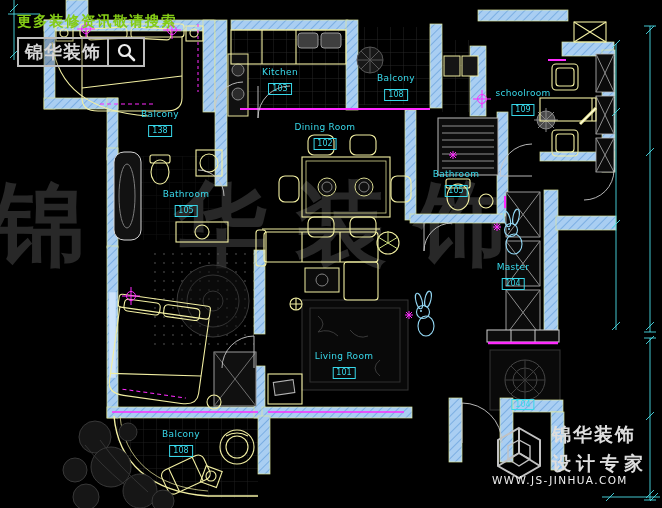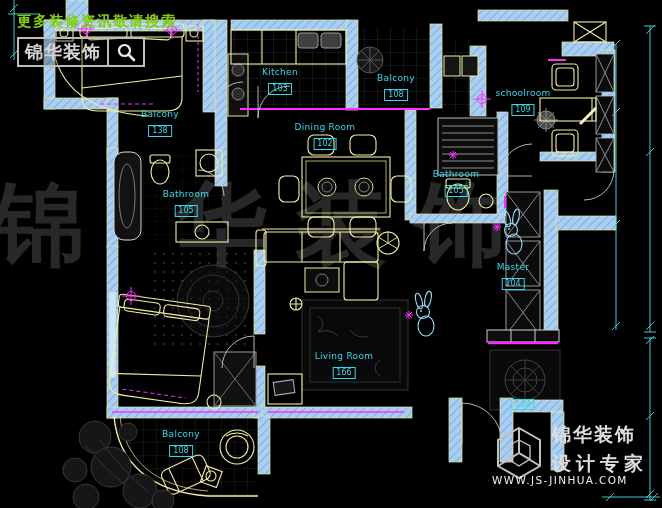--- a/index.html
+++ b/index.html
@@ -364,21 +364,21 @@
   <div class="room-label" style="left:456px;top:169px">
     <div class="room-name">Bathroom</div>
     <div class="room-no">105</div>
   </div>
   <div class="room-label" style="left:186px;top:189px">
     <div class="room-name">Bathroom</div>
     <div class="room-no">105</div>
   </div>
   <div class="room-label" style="left:344px;top:351px">
     <div class="room-name">Living Room</div>
-    <div class="room-no">166</div>
+    <div class="room-no">101</div>
   </div>
   <div class="room-label" style="left:513px;top:262px">
     <div class="room-name">Master</div>
     <div class="room-no">104</div>
   </div>
   <div class="room-label" style="left:181px;top:429px">
     <div class="room-name">Balcony</div>
     <div class="room-no">108</div>
   </div>
   <div class="room-label" style="left:523px;top:393px">

